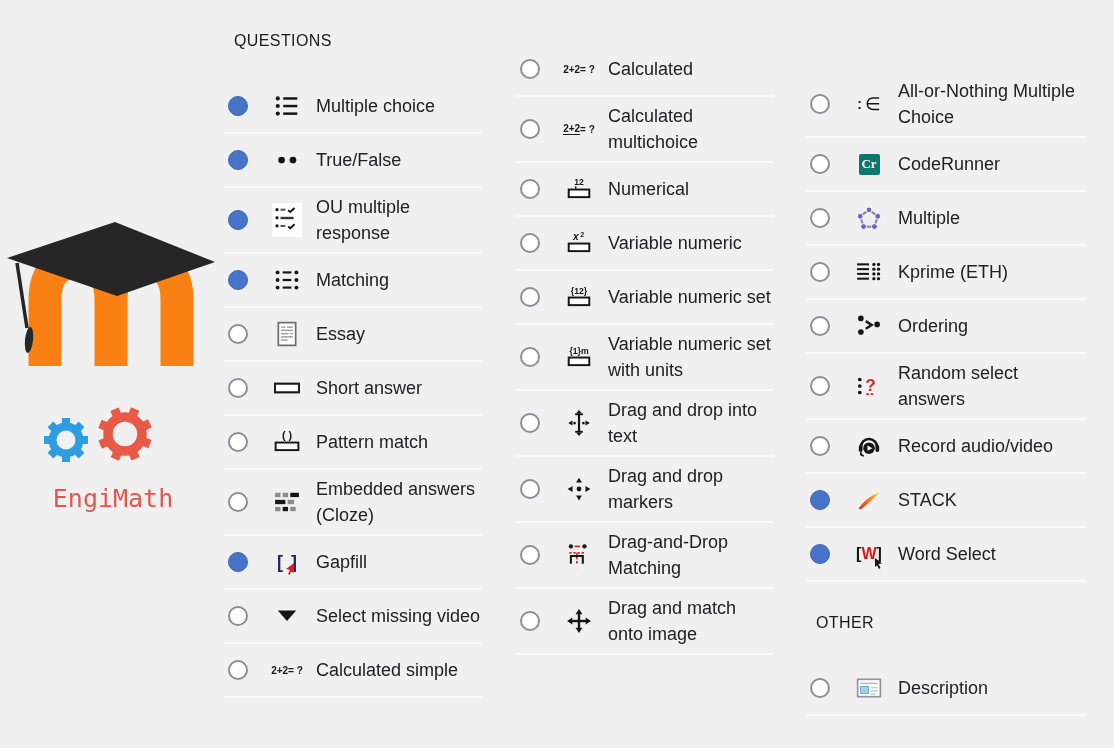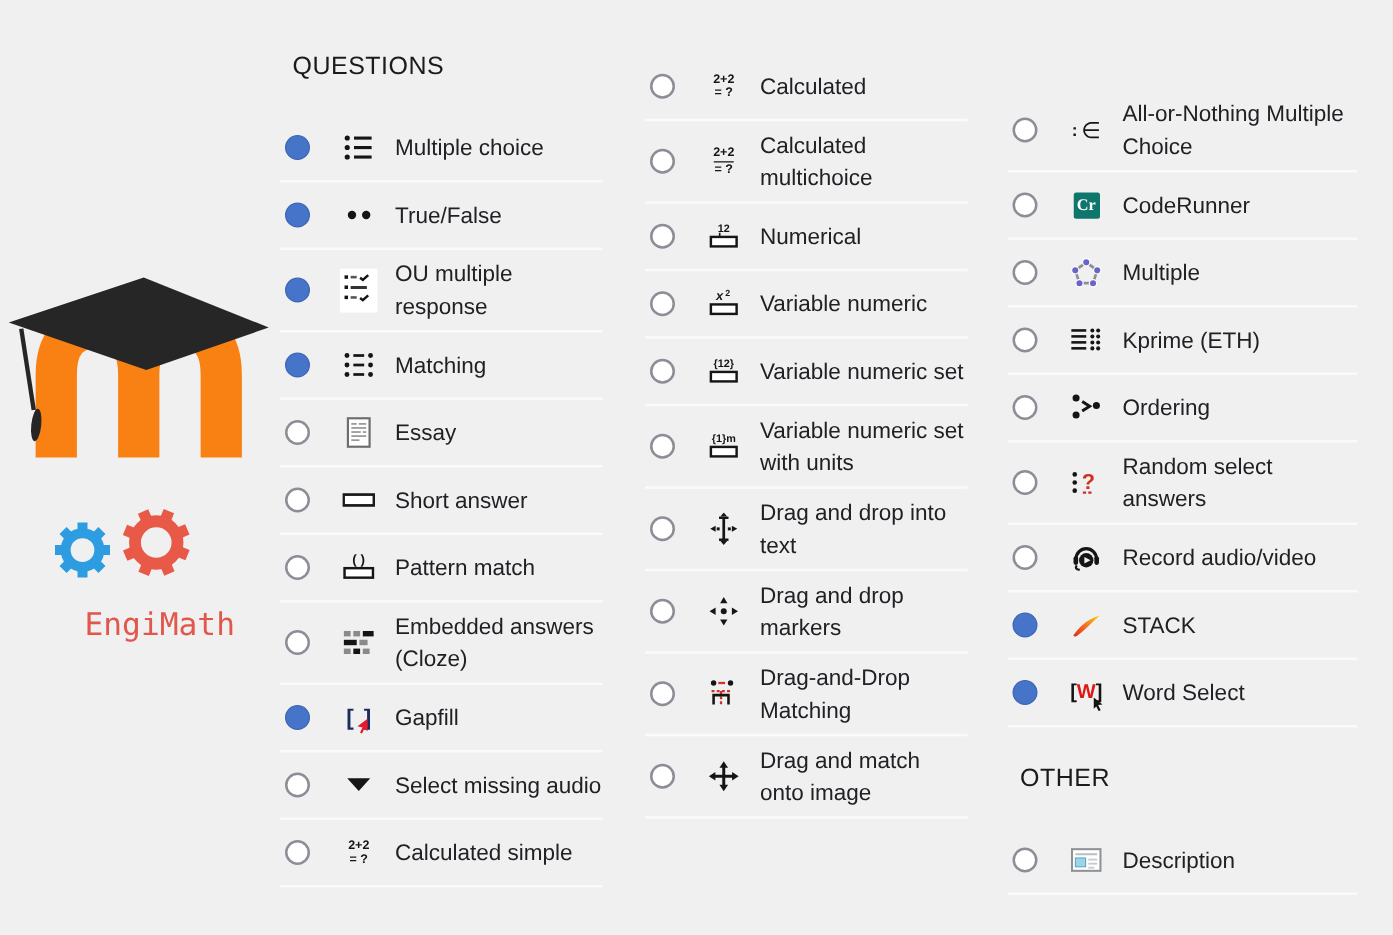--- a/index.html
+++ b/index.html
@@ -2,35 +2,35 @@
 <html><head>
 <meta charset="utf-8">
 <style>
   html,body{margin:0;padding:0;background:#e8e8e9;}
   #screen{position:relative;width:1114px;height:748px;background:#f0f0f1;overflow:hidden;
           font-family:"Liberation Sans",sans-serif;color:#202124;}
   .qcol{position:absolute;}
   .col1{left:224px;top:24px;width:258px;}
   .col2{left:516px;top:43px;width:258px;}
   .col3{left:806px;top:72px;width:280px;}
-  .col-header{font-size:20px;letter-spacing:0.4px;color:#1b1b1b;height:34px;line-height:34px;
-              margin:12px 0 22px 10px;}
+  .col-header{font-size:16px;letter-spacing:0.4px;color:#1b1b1b;height:34px;line-height:34px;
+              margin:0 0 22px 10px;}
   .col-header.mt{margin-top:24px;}
   .qrow{display:flex;align-items:center;min-height:52px;border-bottom:2px solid #fafafa;}
   .radio{flex:0 0 20px;height:20px;border-radius:50%;box-sizing:border-box;margin-left:4px;}
   .radio.off{background:#fff;border:2.5px solid #8d8d97;}
   .radio.on{background:#4674c9;border:1px solid #3c66b5;}
   .icon-cell{flex:0 0 32px;margin-left:23px;display:flex;justify-content:center;align-items:center;}
   .qlabel{flex:1;margin-left:13px;font-size:18px;line-height:26px;padding:6px 0;color:#202124;}
   
   .moodle-logo{position:absolute;left:5px;top:208px;}
-  .engimath-logo{position:absolute;left:28px;top:392px;width:160px;text-align:right;}
+  .engimath-logo{position:absolute;left:28px;top:392px;width:160px;text-align:center;}
   .engimath-text{font-family:"DejaVu Sans Mono",monospace;font-size:25px;color:#e2574c;margin:-4px 0 0 10px;}
   
-  .calcic{display:flex;flex-direction:column;align-items:center;font-weight:bold;
+  .calcic{display:flex;flex-direction:row;align-items:center;font-weight:bold;
           font-size:10px;line-height:11px;color:#151515;}
   .calcic .fr{border-bottom:1.7px solid #151515;padding-bottom:0.5px;}
   .gapic{position:relative;font-weight:bold;font-size:18px;line-height:18px;color:#1c2b5e;
          display:flex;gap:8px;}
   .gapic svg{position:absolute;left:8px;bottom:-4px;}
   .aonic{display:flex;align-items:center;gap:3px;color:#151515;font-size:14px;font-weight:600;}
   .aonic .elem{font-size:18px;font-weight:400;}
   .crbox{width:21px;height:21px;background:#0f766e;border-radius:2px;color:#fff;
          font-family:"Liberation Serif",serif;font-weight:bold;font-size:13px;
          display:flex;align-items:center;justify-content:center;}
@@ -236,21 +236,21 @@
         </span>
         <div class="qlabel">Gapfill</div>
       </div>
       <div class="qrow">
         <span class="radio off"></span>
         <span class="icon-cell">
           <svg width="26" height="26" viewBox="0 0 24 24" fill="#151515">
             <path d="M3.5 7 L20.5 7 L12 16.5 Z"></path>
           </svg>
         </span>
-        <div class="qlabel">Select missing audio</div>
+        <div class="qlabel">Select missing video</div>
       </div>
       <div class="qrow">
         <span class="radio off"></span>
         <span class="icon-cell">
           <div class="calcic">
             <span>2+2</span>
             <span>= ?</span>
           </div>
         </span>
         <div class="qlabel">Calculated simple</div>

